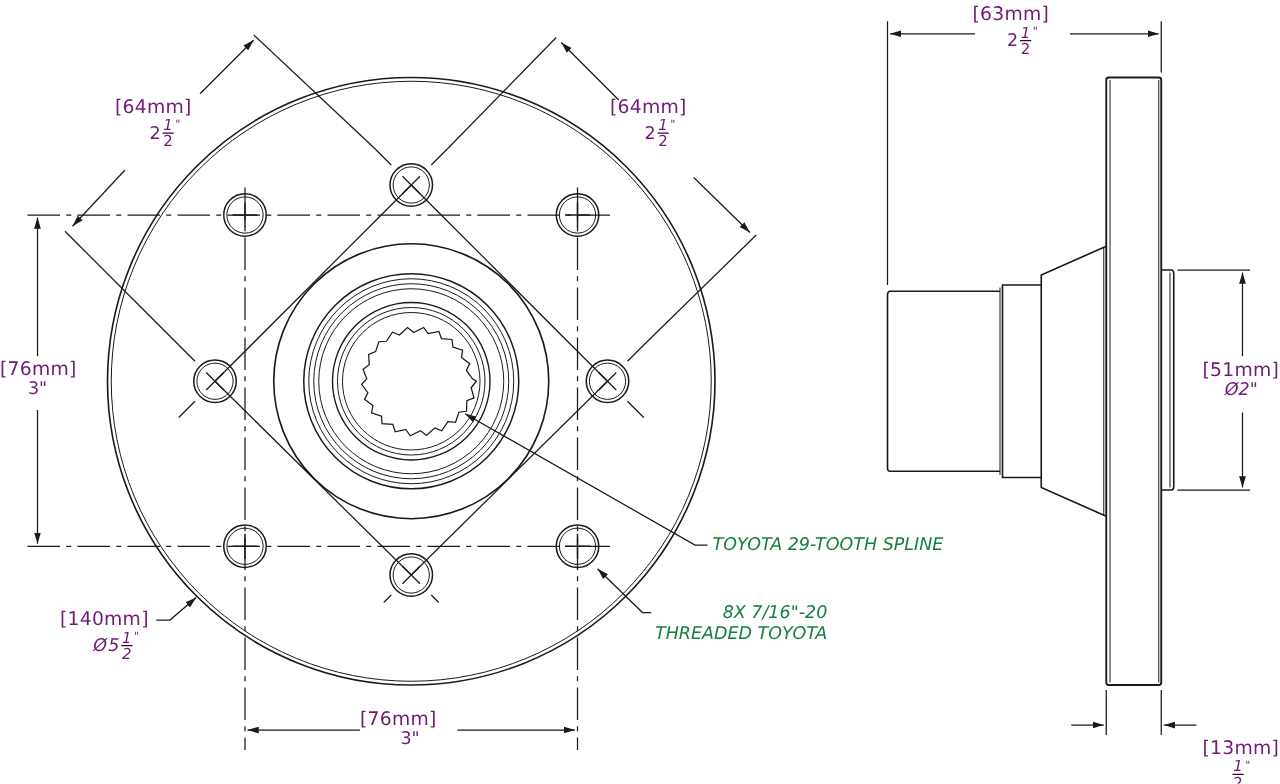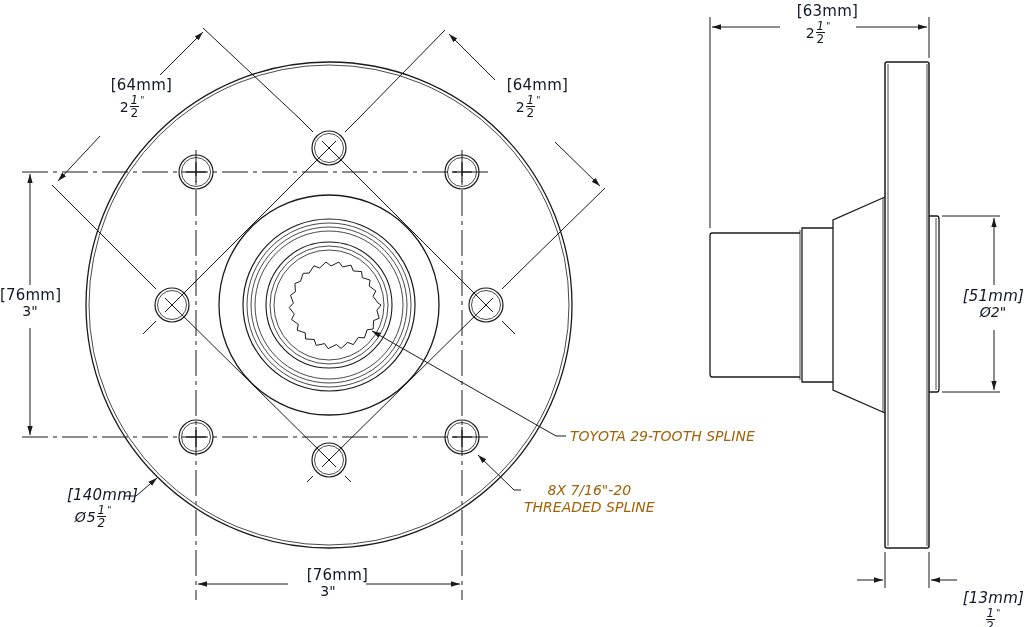--- a/index.html
+++ b/index.html
@@ -1,26 +1,26 @@
 <!DOCTYPE html>
 <html><head>
 <meta charset="utf-8">
 <style>
   html, body { margin: 0; padding: 0; background: #ffffff; }
   body { width: 1024px; height: 627px; position: relative; overflow: hidden; font-family: "DejaVu Sans", sans-serif; }
   svg.drawing { position: absolute; left: 0; top: 0; }
-  .lbl { position: absolute; color: #0f172a; text-align: right; line-height: 1; white-space: nowrap; }
+  .lbl { position: absolute; color: #701a75; text-align: left; line-height: 1; white-space: nowrap; }
   .mm { font-size: 15px; letter-spacing: 0.2px; }
-  .mm.italic { font-style: italic; }
+  .mm.italic { }
   .inch { font-size: 14px; display: flex; align-items: center; justify-content: center; gap: 1px; margin-top: 1px; }
   .frac { display: inline-flex; flex-direction: column; align-items: center; font-size: 12px; line-height: 1; }
   .frac .num { border-bottom: 1.2px solid #1a1a1a; padding: 0 1px; font-style: italic; }
   .frac .den { padding-top: 0px; }
   .quote { font-size: 9px; align-self: flex-start; margin-top: 2px; }
-  .note { font-style: italic; font-size: 14px; color: #a16207; position: absolute; line-height: 17px; text-align: center; }
+  .note { font-style: italic; font-size: 14px; color: #15803d; position: absolute; line-height: 17px; text-align: right; }
 </style>
 </head>
 <body>
 
 <svg class="drawing" width="1024" height="627" viewBox="0 0 1024 627" xmlns="http://www.w3.org/2000/svg">
   <defs>
     <marker id="arr" viewBox="0 0 10 10" refX="10" refY="5" markerWidth="9" markerHeight="9" orient="auto-start-reverse" markerUnits="userSpaceOnUse">
       <path d="M0,2 L10,5 L0,8 z" fill="#1a1a1a"></path>
     </marker>
   </defs>
@@ -231,21 +231,21 @@
         <span class="num">1</span>
         <span class="den">2</span>
       </span>
     <span class="quote">"</span>
   </div>
 </div>
 
 <div class="note" style="left:570px; top:428px;">TOYOTA 29-TOOTH SPLINE</div>
 <div class="note" style="left:524px; top:482px;">
   <div>8X 7/16"-20</div>
-  <div>THREADED SPLINE</div>
+  <div>THREADED TOYOTA</div>
 </div>
 
 <div class="lbl" style="left:778px; top:4px; width:80px;">
   <div class="mm">[63mm]</div>
   <div class="inch">
     <span>2</span>
     <span class="frac">
         <span class="num">1</span>
         <span class="den">2</span>
       </span>

